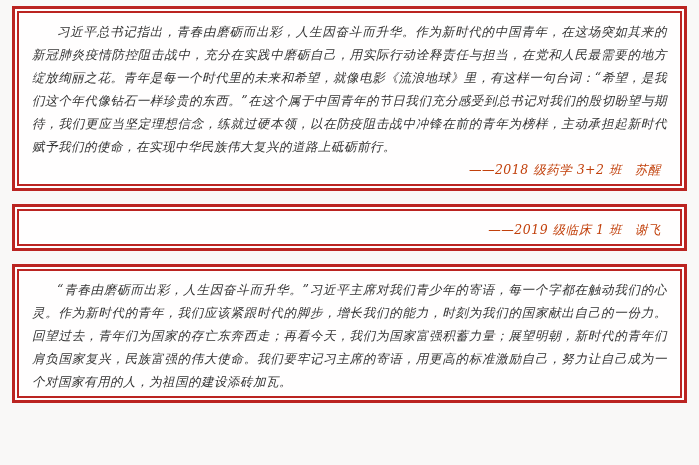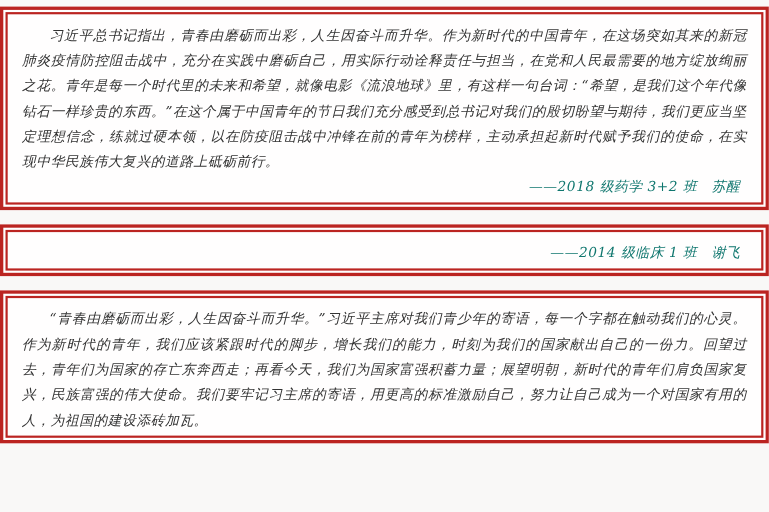--- a/index.html
+++ b/index.html
@@ -10,21 +10,21 @@
     width: 699px;
     height: 465px;
     background: #f9f8f7;
     overflow: hidden;
     font-family: "DejaVu Serif", "Liberation Serif", serif;
   }
   .page {
     box-sizing: border-box;
     width: 699px;
     height: 465px;
-    padding: 6px 0;
+    padding: 6px 12px;
   }
   .quote-box {
     box-sizing: border-box;
     border: 3px solid #bb2421;
     padding: 2px;
     background: #fffefe;
     margin-bottom: 13px;
   }
   .quote-box:last-child {
     margin-bottom: 0;
@@ -38,21 +38,21 @@
     color: #333333;
     font-size: 12.5px;
     line-height: 23px;
     text-align: justify;
     text-indent: 2em;
     font-style: italic;
     letter-spacing: 0.5px;
   }
   .quote-signature {
     margin: 0;
-    color: #0f766e;
+    color: #c2410c;
     font-size: 12.5px;
     line-height: 23px;
     text-align: right;
     padding-right: 6px;
     font-style: italic;
     letter-spacing: 0.5px;
   }
 </style>
 </head>
 <body>
@@ -61,21 +61,21 @@
 
   <div class="quote-box">
     <div class="quote-box-inner">
       <p class="quote-text">习近平总书记指出，青春由磨砺而出彩，人生因奋斗而升华。作为新时代的中国青年，在这场突如其来的新冠肺炎疫情防控阻击战中，充分在实践中磨砺自己，用实际行动诠释责任与担当，在党和人民最需要的地方绽放绚丽之花。青年是每一个时代里的未来和希望，就像电影《流浪地球》里，有这样一句台词：“希望，是我们这个年代像钻石一样珍贵的东西。”在这个属于中国青年的节日我们充分感受到总书记对我们的殷切盼望与期待，我们更应当坚定理想信念，练就过硬本领，以在防疫阻击战中冲锋在前的青年为榜样，主动承担起新时代赋予我们的使命，在实现中华民族伟大复兴的道路上砥砺前行。</p>
       <p class="quote-signature">——2018 级药学 3+2 班　苏醒</p>
     </div>
   </div>
 
   <div class="quote-box">
     <div class="quote-box-inner">
-      <p class="quote-signature">——2014 级临床 1 班　谢飞</p>
+      <p class="quote-signature">——2019 级临床 1 班　谢飞</p>
     </div>
   </div>
 
   <div class="quote-box">
     <div class="quote-box-inner">
       <p class="quote-text">“青春由磨砺而出彩，人生因奋斗而升华。”习近平主席对我们青少年的寄语，每一个字都在触动我们的心灵。作为新时代的青年，我们应该紧跟时代的脚步，增长我们的能力，时刻为我们的国家献出自己的一份力。回望过去，青年们为国家的存亡东奔西走；再看今天，我们为国家富强积蓄力量；展望明朝，新时代的青年们肩负国家复兴，民族富强的伟大使命。我们要牢记习主席的寄语，用更高的标准激励自己，努力让自己成为一个对国家有用的人，为祖国的建设添砖加瓦。</p>
 
     </div>
   </div>
 

